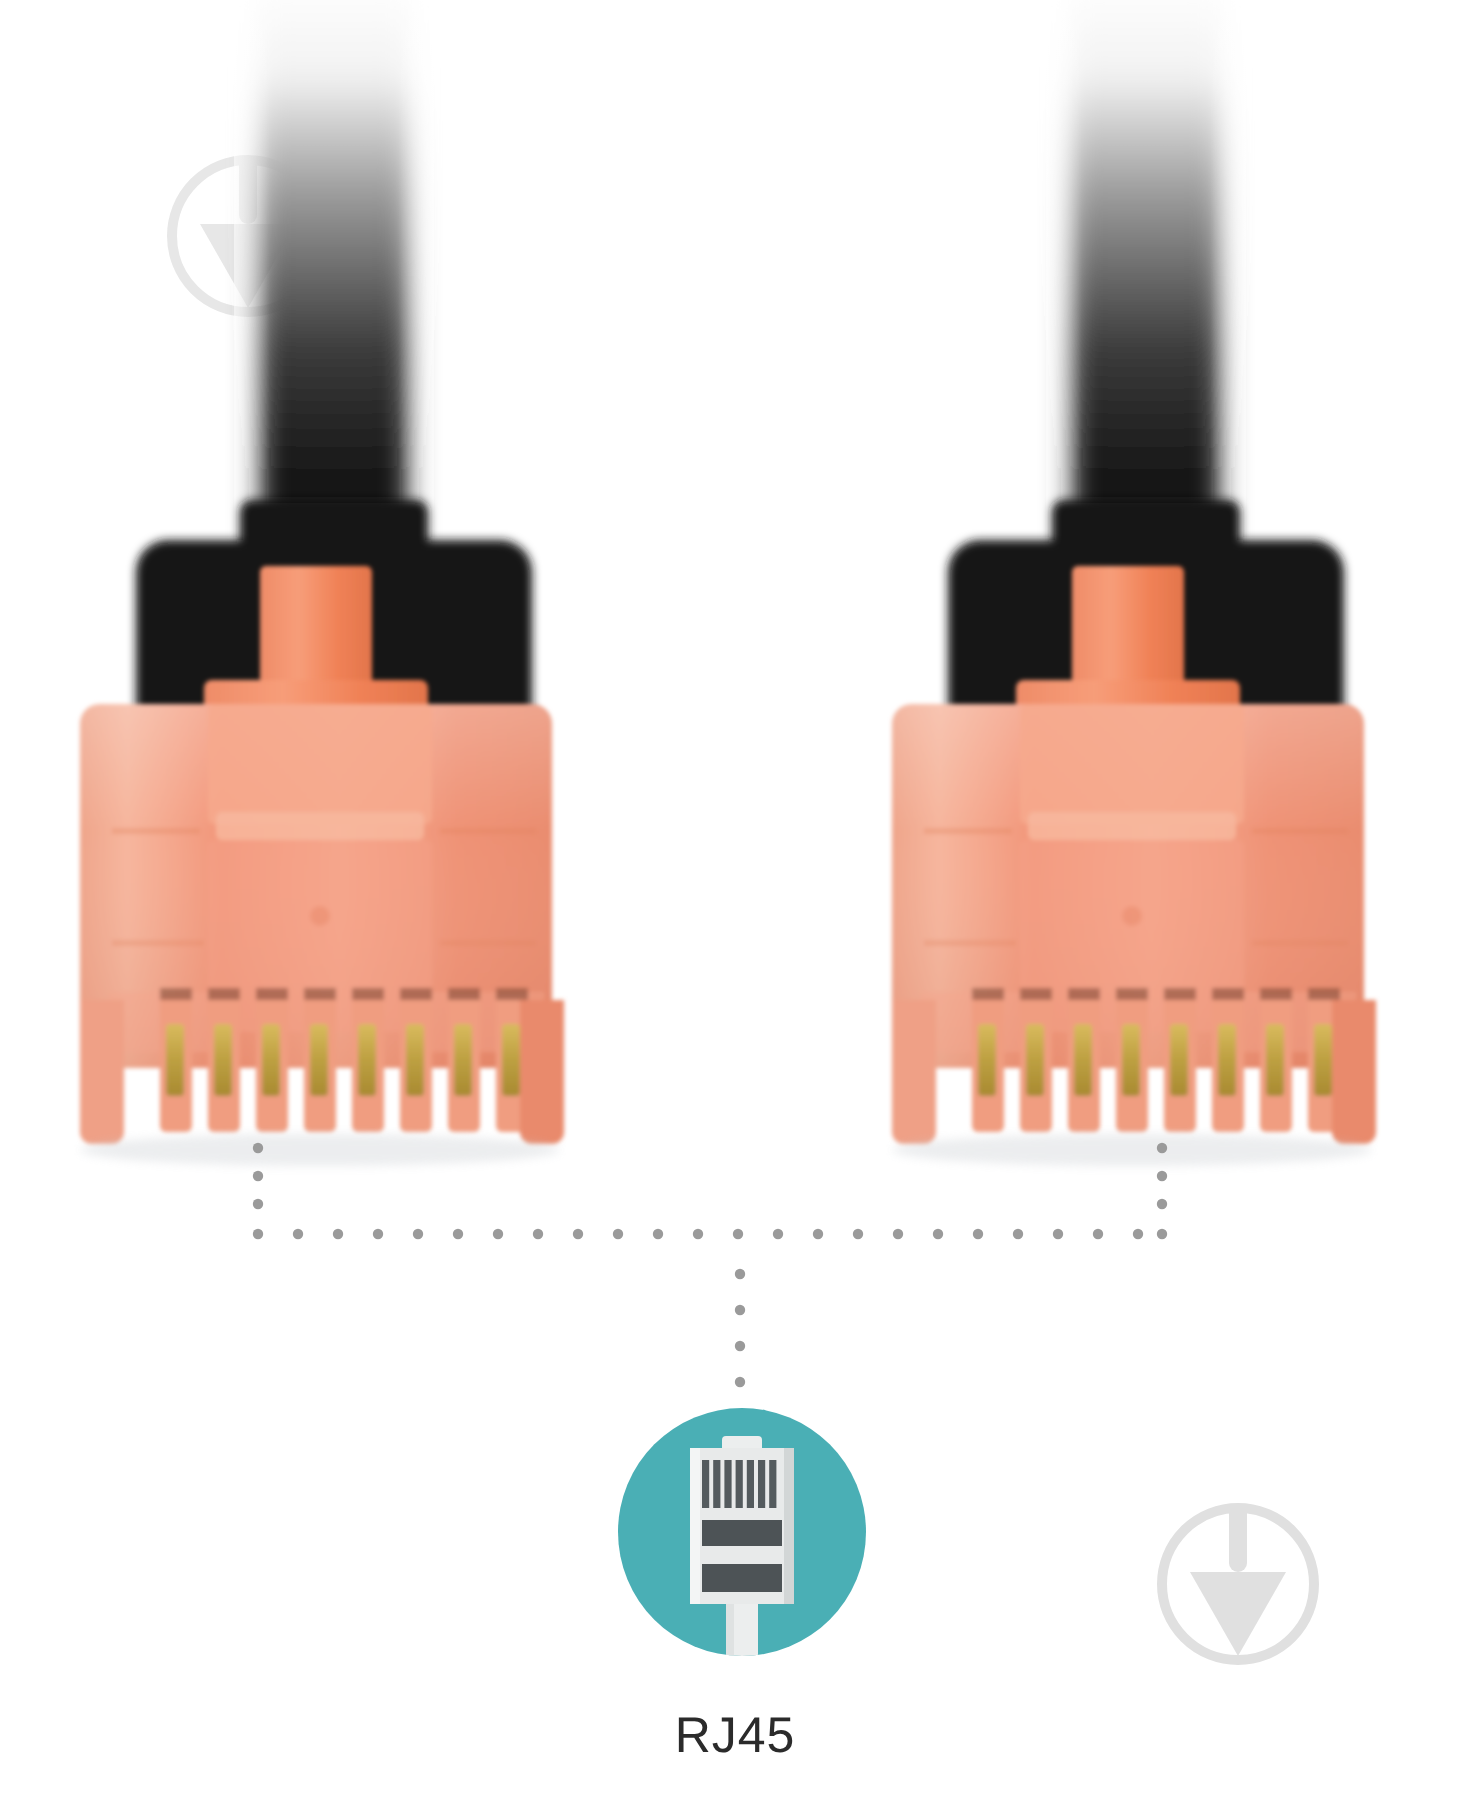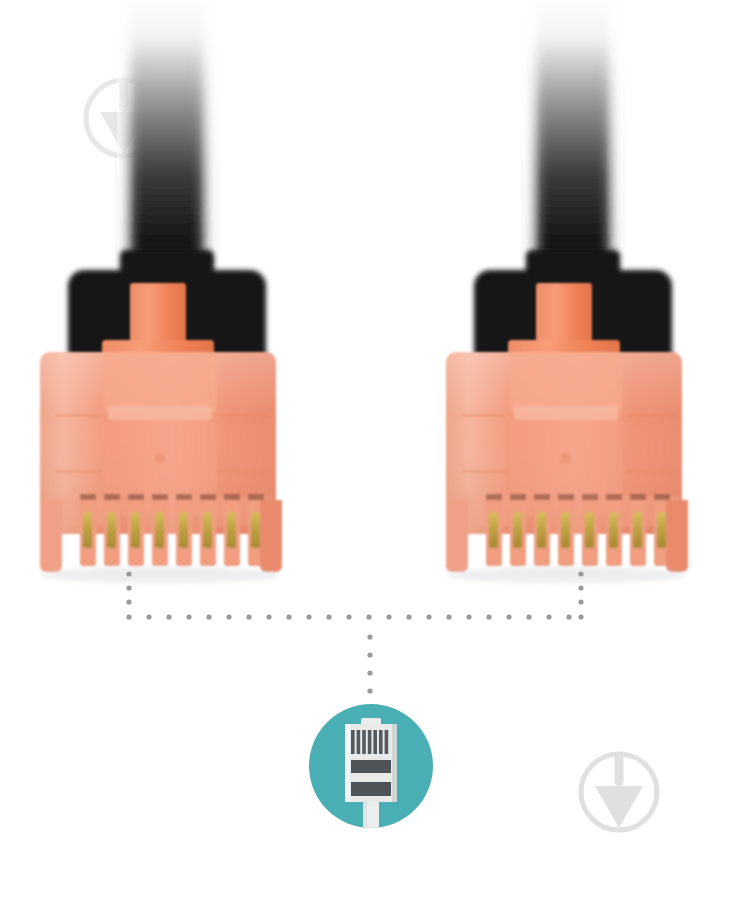--- a/index.html
+++ b/index.html
@@ -453,20 +453,21 @@
           <rect x="70.0" y="26" width="3.6" height="24"></rect>
           <rect x="75.6" y="26" width="3.6" height="24"></rect>
         </g>
 
         <rect x="42" y="56" width="40" height="13" fill="#4d5356"></rect>
         <rect x="42" y="78" width="40" height="14" fill="#4d5356"></rect>
       </g>
     </svg>
   </div>
 
+  <div id="icon-label">RJ45</div>
 
   <div class="watermark" style="left:573px; top:742px; width:92px; height:92px;">
     <svg width="92" height="92" viewBox="0 0 92 92" aria-hidden="true">
       <circle cx="46" cy="50" r="38" fill="none" stroke="#e0e0e0" stroke-width="5"></circle>
       <rect x="41.5" y="10" width="9" height="34" rx="4.5" fill="#e0e0e0"></rect>
       <path d="M22 44 H70 L46 86 Z" fill="#e0e0e0"></path>
     </svg>
   </div>
 
 </div>

